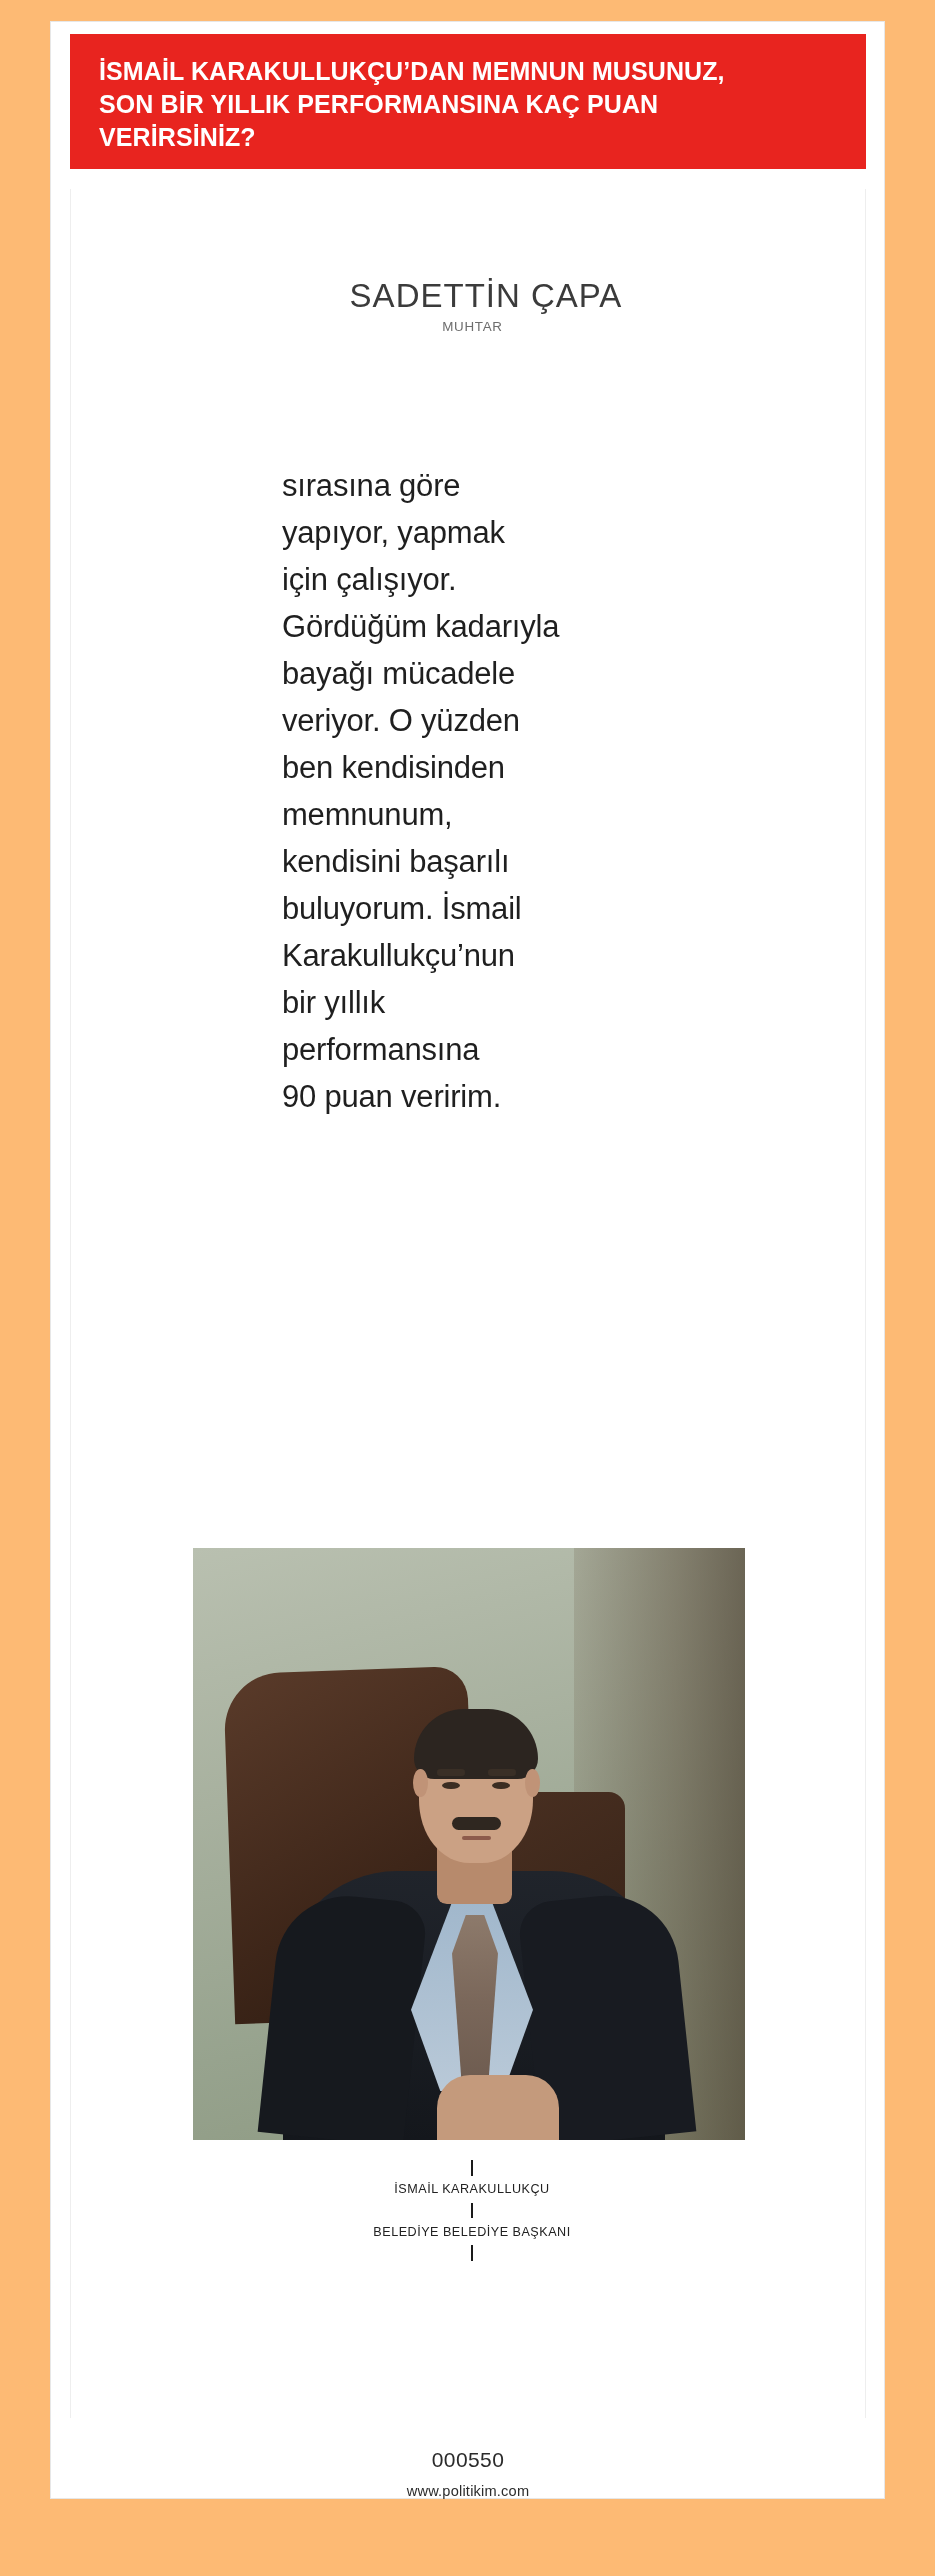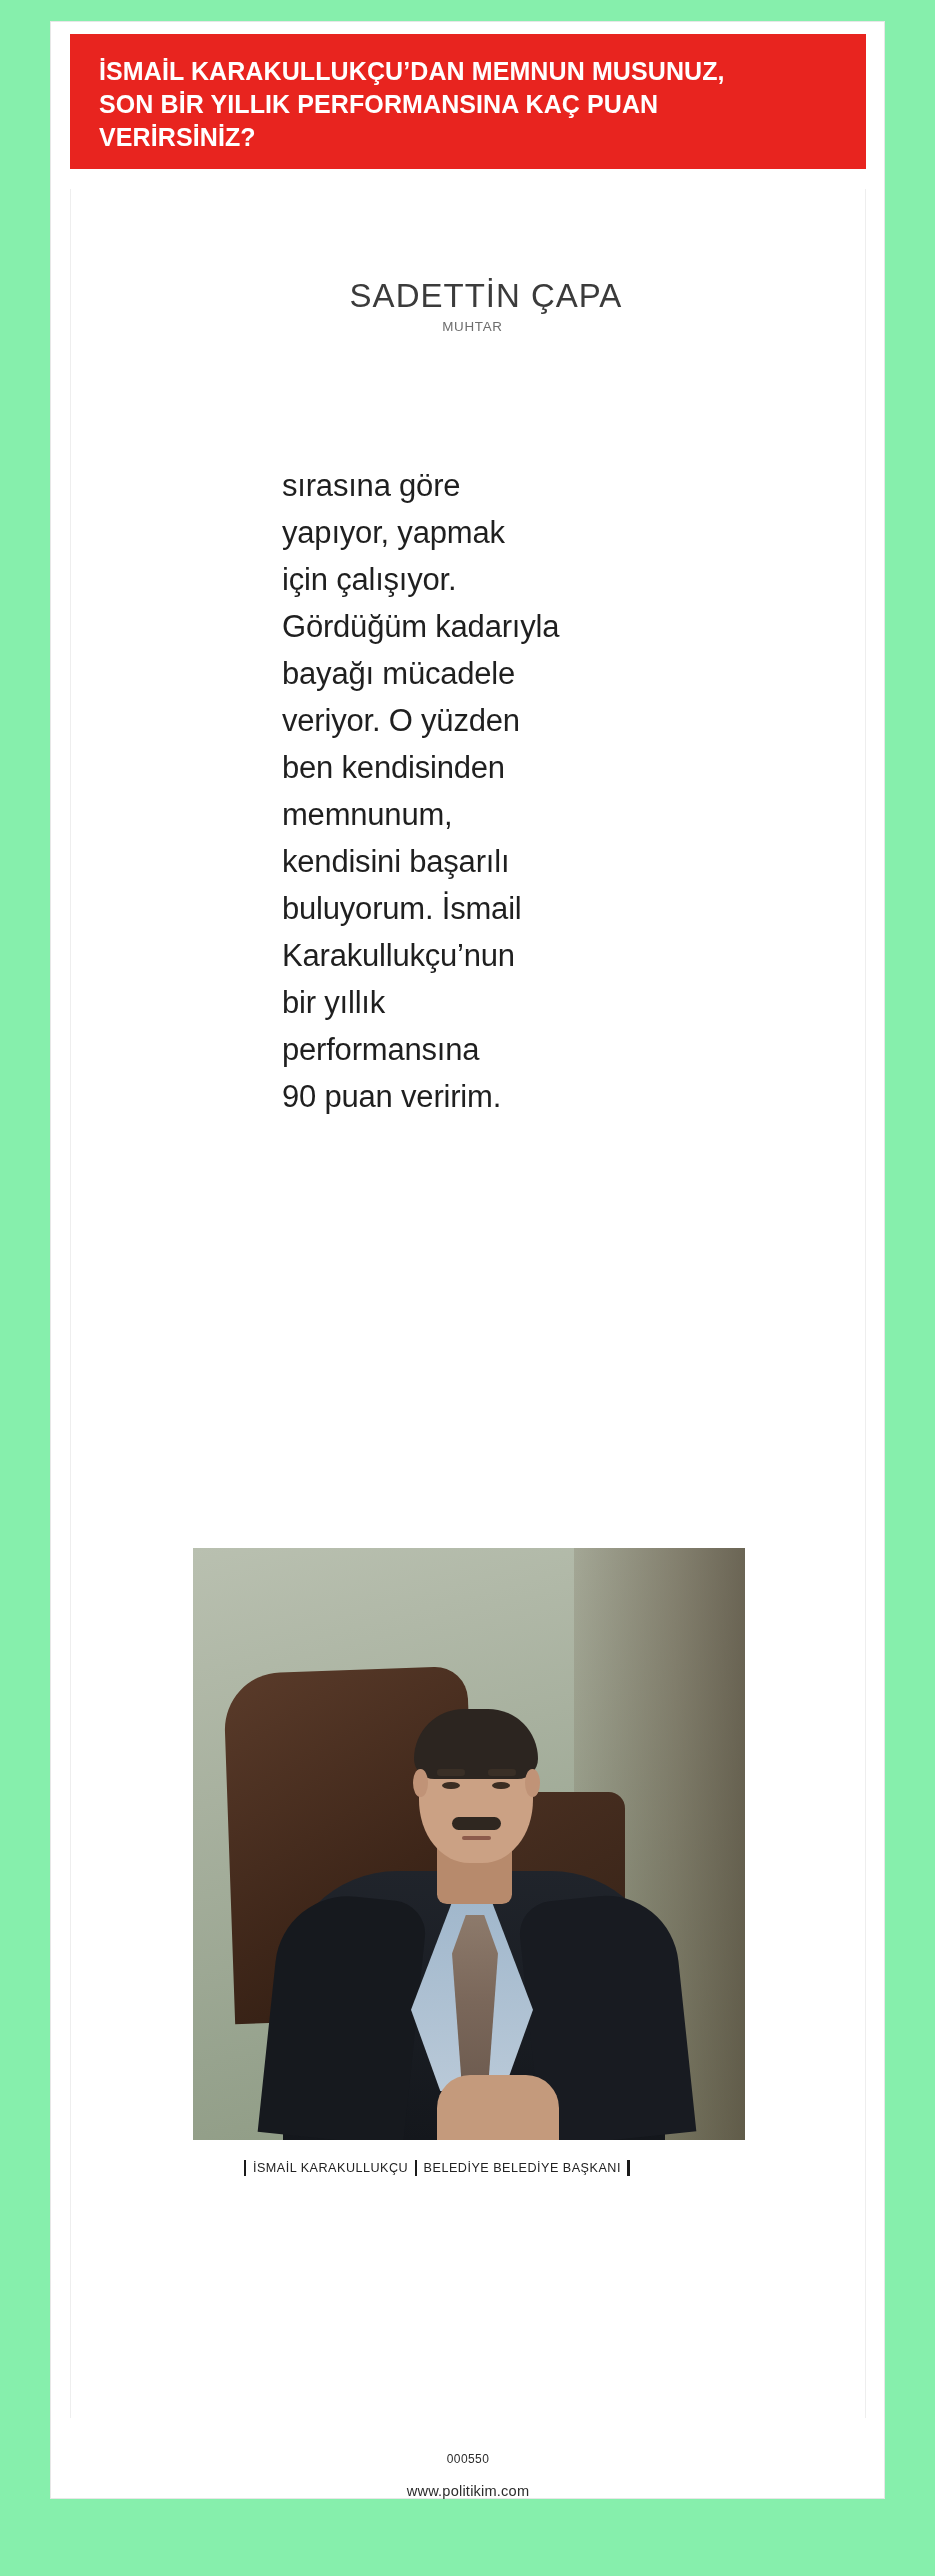--- a/index.html
+++ b/index.html
@@ -13,21 +13,21 @@
     font-family: "Liberation Sans", sans-serif;
     position: relative;
     overflow: hidden;
   }
 
   .page {
     position: absolute;
     left: 0; top: 0;
     width: 936px;
     height: 2576px;
-    background: #86efac;
+    background: #fdba74;
   }
 
   
   .card {
     position: absolute;
     left: 50px;
     top: 21px;
     width: 835px;
     height: 2478px;
     background: #ffffff;
@@ -294,38 +294,39 @@
     left: 244px;
     top: 2160px;
     width: 456px;
     font-size: 12.6px;
     letter-spacing: 0.5px;
     color: #222222;
     display: flex;
     align-items: center;
     gap: 6.5px;
     white-space: nowrap;
+    flex-direction: column;
   }
   .cap-bar {
     display: inline-block;
     width: 2.4px;
     height: 15.5px;
     background: #1a1a1a;
   }
 
   
   .footer {
     position: absolute;
     left: 0;
     top: 2449px;
     width: 936px;
     text-align: center;
   }
   .footer-code {
-    font-size: 12px;
+    font-size: 21px;
     color: #2b2b2b;
     letter-spacing: 0.4px;
     line-height: 21px;
   }
   .footer-site {
     font-size: 14.6px;
     color: #2b2b2b;
     letter-spacing: 0.2px;
     line-height: 21px;
     margin-top: 11px;

